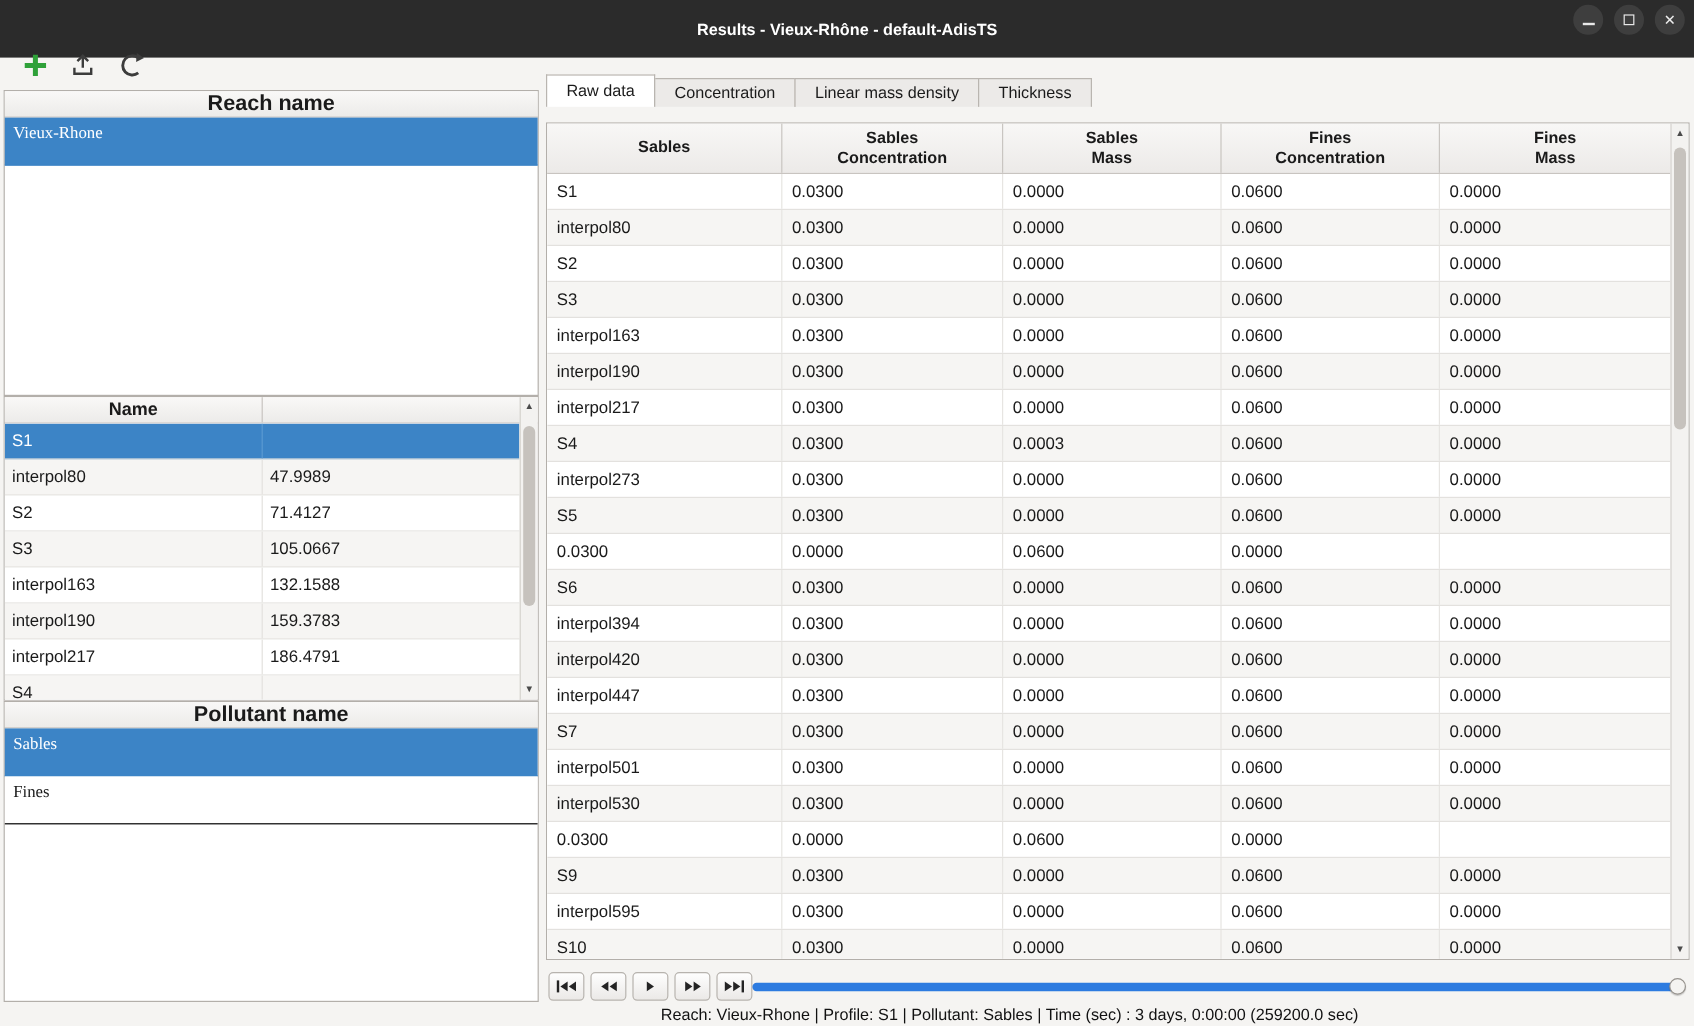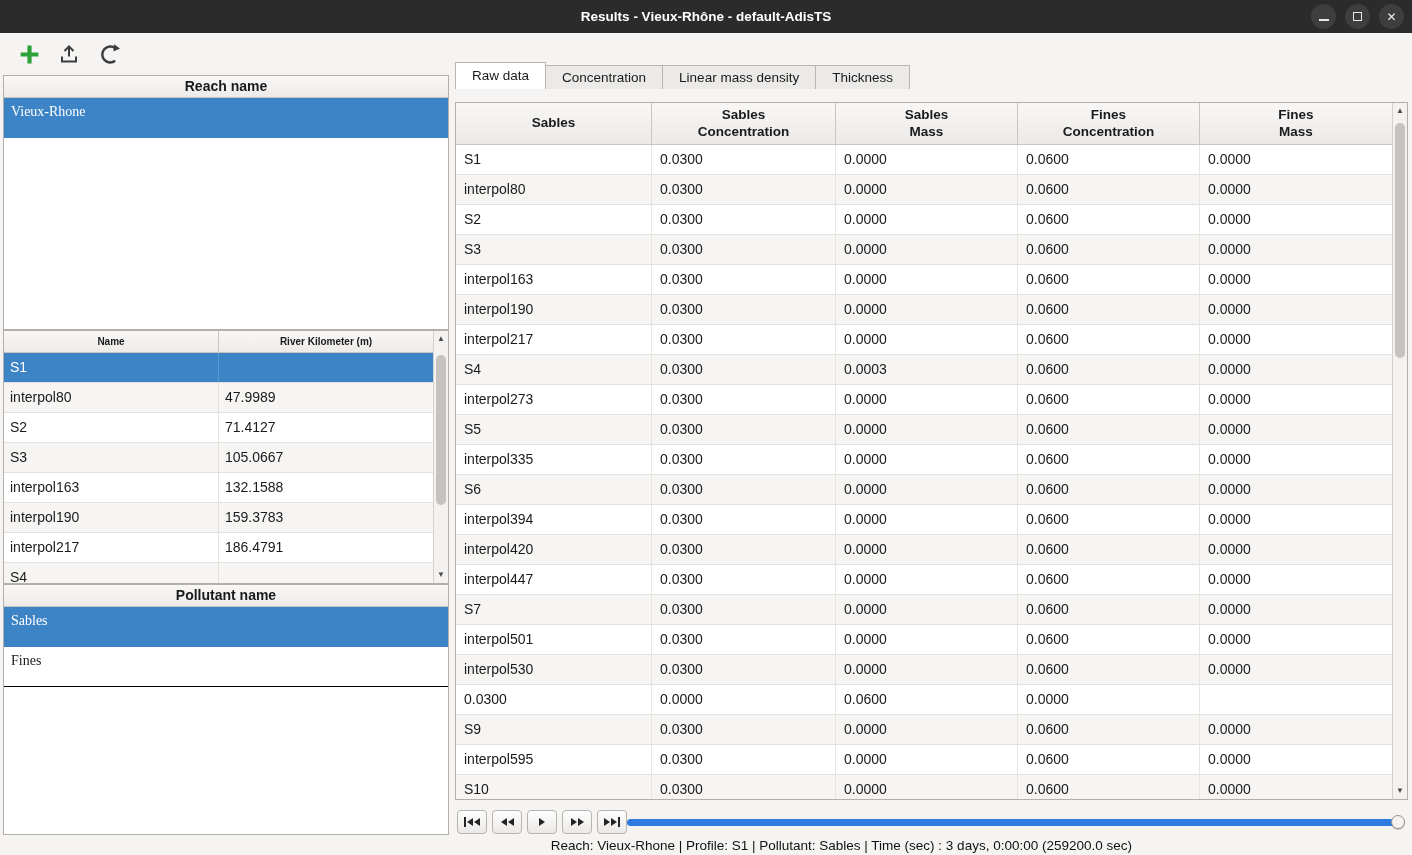--- a/index.html
+++ b/index.html
@@ -4,41 +4,41 @@
 <style>
   * { box-sizing: border-box; margin: 0; padding: 0; }
   html,body { width:1412px; height:855px; overflow:hidden; }
   body {
     position:relative;
     font-family:"Liberation Sans","DejaVu Sans",sans-serif;
     font-size:14px; color:#1a1a1a;
     background:#f5f4f2;
   }
   
-  .titlebar{position:absolute;left:0;top:0;width:1412px;height:33px;background:#2b2b2b;display:flex;align-items:center;justify-content:center;}
+  .titlebar{position:absolute;left:0;top:0;width:1412px;height:48px;background:#2b2b2b;display:flex;align-items:center;justify-content:center;}
   .titlebar .title{color:#ffffff;font-weight:bold;font-size:13.5px;}
   .win-controls{position:absolute;right:8px;top:4px;display:flex;gap:9px;}
   .win-btn{width:25px;height:25px;border-radius:50%;background:#3e3e3e;display:flex;align-items:center;justify-content:center;cursor:default;}
   .glyph-min{display:block;width:10px;height:2px;background:#e8e8e8;margin-top:6px;}
   .glyph-max{display:block;width:9px;height:9px;border:1.5px solid #e8e8e8;}
   .glyph-close{color:#eeeeee;font-size:12px;line-height:1;}
   
   .toolbar{position:absolute;left:0;top:33px;width:1412px;height:42px;display:flex;align-items:center;padding-left:14px;gap:10px;}
   .tool-btn{border:none;background:transparent;width:30px;height:30px;display:flex;align-items:center;justify-content:center;cursor:default;}
   
   .panel{position:absolute;background:#ffffff;border:1px solid #b3afaa;}
-  .panel-header{height:22px;line-height:21px;text-align:center;font-weight:bold;font-size:14px;
+  .panel-header{height:22px;line-height:21px;text-align:center;font-weight:bold;font-size:18px;
     background:linear-gradient(#f9f8f7,#ecebe9);border-bottom:1px solid #c8c4c0;}
   .list-row{height:40px;line-height:28px;padding:0 7px;border-bottom:1px solid #000000;background:#fff;font-family:Liberation Serif, serif;}
   .list-row.selected{background:#3c84c6;color:#ffffff;border-bottom-color:#3c84c6;}
   
   #reach-panel{left:3px;top:75px;width:446px;height:255px;}
   #profile-panel{left:3px;top:330px;width:446px;height:254px;}
   #pollutant-panel{left:3px;top:584px;width:446px;height:251px;}
-  .ptable-header{display:flex;height:22px;background:linear-gradient(#f9f8f7,#ecebe9);border-bottom:1px solid #c8c4c0;font-weight:bold;font-size:10px;}
+  .ptable-header{display:flex;height:22px;background:linear-gradient(#f9f8f7,#ecebe9);border-bottom:1px solid #c8c4c0;font-weight:bold;font-size:15px;flex-direction:column;}
   .ph-cell{line-height:21px;text-align:center;}
   .ph-cell.c1{width:215px;border-right:1px solid #c8c4c0;}
   .ph-cell.c2{flex:1;margin-right:15px;}
   .p-body{position:absolute;left:0;right:15px;top:22px;bottom:0;overflow:hidden;background:#fff;}
   .p-row{display:flex;height:30px;border-bottom:1px solid #e3e1de;background:#fff;}
   .p-row.alt{background:#f6f5f3;}
   .p-row.selected{background:#3c84c6;color:#fff;}
   .p-cell{line-height:29px;padding:0 6px;white-space:nowrap;overflow:hidden;}
   .p-cell.p-name{width:215px;border-right:1px solid #e3e1de;}
   .p-row.selected .p-cell.p-name{border-right-color:#5a9ad2;}
@@ -282,21 +282,20 @@
         <div class="dt-cell">0.0000</div>
       </div>
       <div class="dt-row alt">
         <div class="dt-cell">S5</div>
         <div class="dt-cell">0.0300</div>
         <div class="dt-cell">0.0000</div>
         <div class="dt-cell">0.0600</div>
         <div class="dt-cell">0.0000</div>
       </div>
       <div class="dt-row">
-        <div class="dt-cell">interpol335</div>
         <div class="dt-cell">0.0300</div>
         <div class="dt-cell">0.0000</div>
         <div class="dt-cell">0.0600</div>
         <div class="dt-cell">0.0000</div>
       </div>
       <div class="dt-row alt">
         <div class="dt-cell">S6</div>
         <div class="dt-cell">0.0300</div>
         <div class="dt-cell">0.0000</div>
         <div class="dt-cell">0.0600</div>

